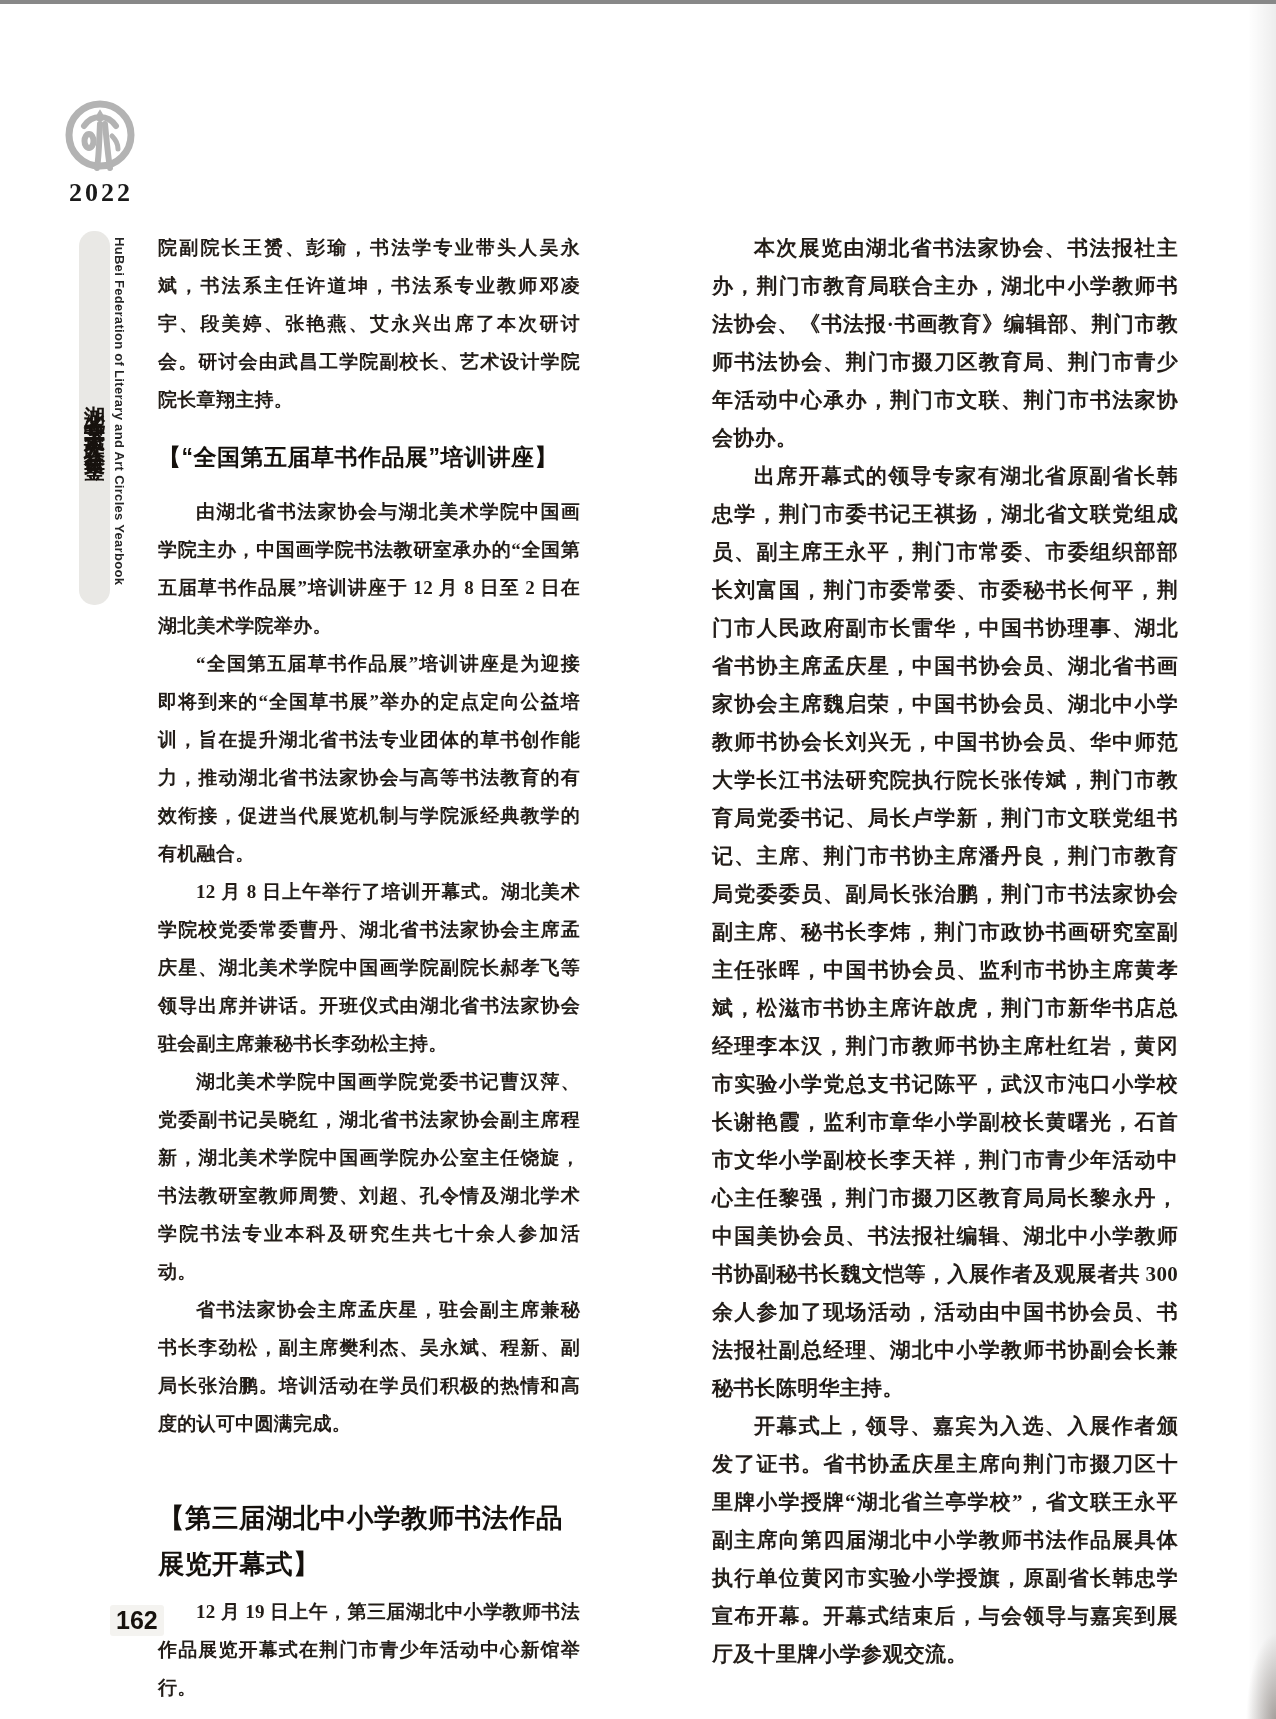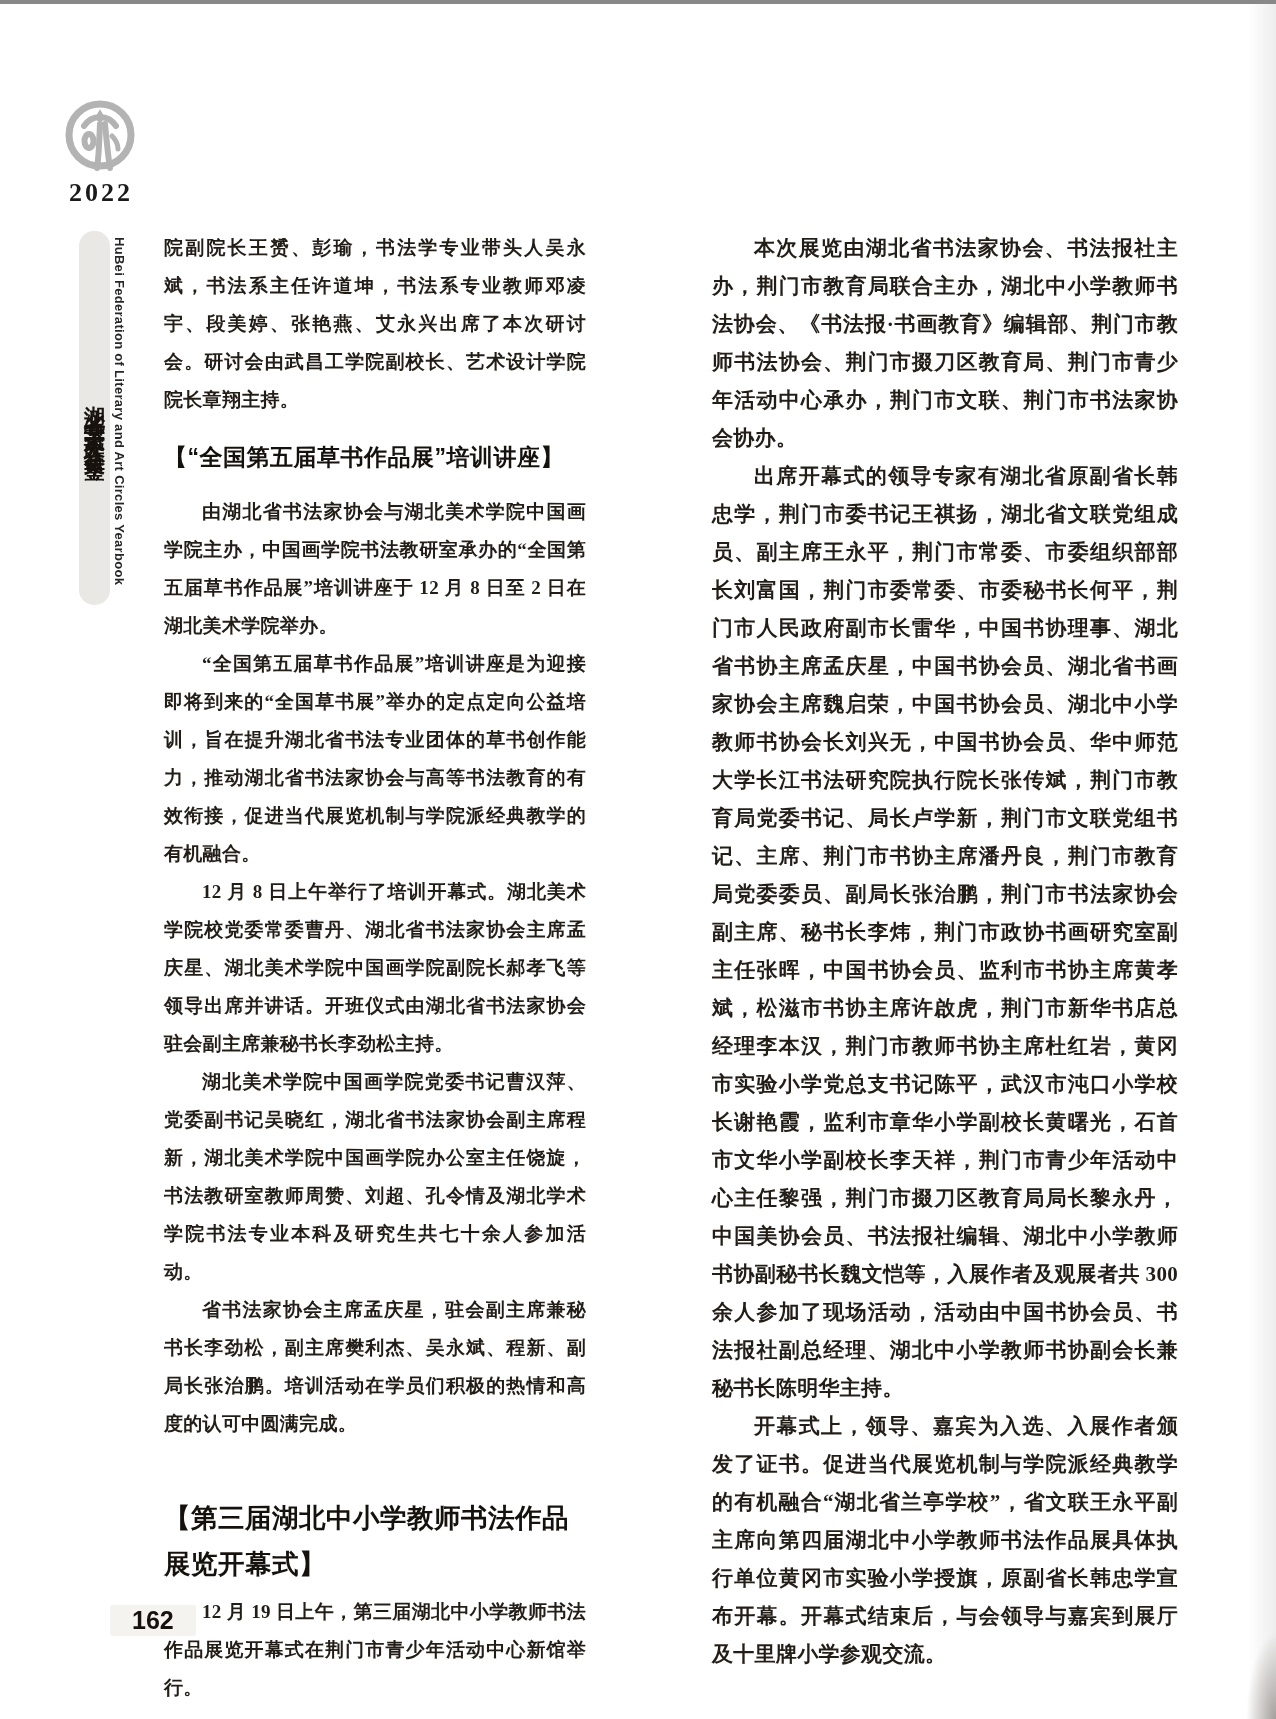--- a/index.html
+++ b/index.html
@@ -37,21 +37,21 @@
   .sidebar-en{
     position:absolute;left:112px;top:233px;height:400px;
     writing-mode:vertical-rl;
     font-family:"Liberation Sans","DejaVu Sans",sans-serif;
     font-weight:bold;font-size:13px;letter-spacing:0.3px;
     color:#262626;white-space:nowrap;
   }
 
   
   .col{position:absolute;top:225px;}
-  .col-left{left:164px;width:422px;font-size:19px;}
+  .col-left{left:158px;width:422px;font-size:19px;}
   .col-right{left:712px;width:466px;font-size:21px;}
   .col .paragraph{
     margin:0;line-height:38px;
     text-align:justify;text-align-last:left;
     letter-spacing:0.3px;
     color:var(--ink,#231d18);
     font-weight:600;
   }
   .col .indent{text-indent:2em;}
   .col .heading{
@@ -65,21 +65,21 @@
     font-weight:bold;color:var(--hink,#15110d);
     font-size:26.5px;line-height:46px;letter-spacing:0.5px;
     margin:52px 0 6px 0;text-align:left;
   }
 
   
   .pagenum{
     position:absolute;left:110px;top:1601px;
     font-family:"Liberation Sans","DejaVu Sans",sans-serif;
     font-weight:bold;font-size:25px;color:#17120e;
-    background:#f4f3f0;padding:1px 22px;border-radius:3px;
+    background:#f4f3f0;padding:1px 6px;border-radius:3px;
   }
 
   
   .scan-shadow-right{
     position:absolute;right:0;top:0;width:28px;height:100%;
     background:linear-gradient(to right,rgba(0,0,0,0),rgba(0,0,0,0.07));
     pointer-events:none;
   }
   .scan-corner{
     position:absolute;right:0;bottom:0;width:46px;height:130px;
@@ -117,20 +117,20 @@
       <div class="paragraph indent">“全国第五届草书作品展”培训讲座是为迎接即将到来的“全国草书展”举办的定点定向公益培训，旨在提升湖北省书法专业团体的草书创作能力，推动湖北省书法家协会与高等书法教育的有效衔接，促进当代展览机制与学院派经典教学的有机融合。</div>
       <div class="paragraph indent">12 月 8 日上午举行了培训开幕式。湖北美术学院校党委常委曹丹、湖北省书法家协会主席孟庆星、湖北美术学院中国画学院副院长郝孝飞等领导出席并讲话。开班仪式由湖北省书法家协会驻会副主席兼秘书长李劲松主持。</div>
       <div class="paragraph indent">湖北美术学院中国画学院党委书记曹汉萍、党委副书记吴晓红，湖北省书法家协会副主席程新，湖北美术学院中国画学院办公室主任饶旋，书法教研室教师周赞、刘超、孔令情及湖北学术学院书法专业本科及研究生共七十余人参加活动。</div>
       <div class="paragraph indent">省书法家协会主席孟庆星，驻会副主席兼秘书长李劲松，副主席樊利杰、吴永斌、程新、副局长张治鹏。培训活动在学员们积极的热情和高度的认可中圆满完成。</div>
       <div class="heading-lg">【第三届湖北中小学教师书法作品展览开幕式】</div>
       <div class="paragraph indent">12 月 19 日上午，第三届湖北中小学教师书法作品展览开幕式在荆门市青少年活动中心新馆举行。</div>
     </div>
   <div class="col col-right" id="col-right">
       <div class="paragraph indent">本次展览由湖北省书法家协会、书法报社主办，荆门市教育局联合主办，湖北中小学教师书法协会、《书法报·书画教育》编辑部、荆门市教师书法协会、荆门市掇刀区教育局、荆门市青少年活动中心承办，荆门市文联、荆门市书法家协会协办。</div>
       <div class="paragraph indent">出席开幕式的领导专家有湖北省原副省长韩忠学，荆门市委书记王祺扬，湖北省文联党组成员、副主席王永平，荆门市常委、市委组织部部长刘富国，荆门市委常委、市委秘书长何平，荆门市人民政府副市长雷华，中国书协理事、湖北省书协主席孟庆星，中国书协会员、湖北省书画家协会主席魏启荣，中国书协会员、湖北中小学教师书协会长刘兴无，中国书协会员、华中师范大学长江书法研究院执行院长张传斌，荆门市教育局党委书记、局长卢学新，荆门市文联党组书记、主席、荆门市书协主席潘丹良，荆门市教育局党委委员、副局长张治鹏，荆门市书法家协会副主席、秘书长李炜，荆门市政协书画研究室副主任张晖，中国书协会员、监利市书协主席黄孝斌，松滋市书协主席许啟虎，荆门市新华书店总经理李本汉，荆门市教师书协主席杜红岩，黄冈市实验小学党总支书记陈平，武汉市沌口小学校长谢艳霞，监利市章华小学副校长黄曙光，石首市文华小学副校长李天祥，荆门市青少年活动中心主任黎强，荆门市掇刀区教育局局长黎永丹，中国美协会员、书法报社编辑、湖北中小学教师书协副秘书长魏文恺等，入展作者及观展者共 300 余人参加了现场活动，活动由中国书协会员、书法报社副总经理、湖北中小学教师书协副会长兼秘书长陈明华主持。</div>
-      <div class="paragraph indent">开幕式上，领导、嘉宾为入选、入展作者颁发了证书。促进当代展览机制与学院派经典教学的有机融合“湖北省兰亭学校”，省文联王永平副主席向第四届湖北中小学教师书法作品展具体执行单位黄冈市实验小学授旗，原副省长韩忠学宣布开幕。开幕式结束后，与会领导与嘉宾到展厅及十里牌小学参观交流。</div>
+      <div class="paragraph indent">开幕式上，领导、嘉宾为入选、入展作者颁发了证书。省书协孟庆星主席向荆门市掇刀区十里牌小学授牌“湖北省兰亭学校”，省文联王永平副主席向第四届湖北中小学教师书法作品展具体执行单位黄冈市实验小学授旗，原副省长韩忠学宣布开幕。开幕式结束后，与会领导与嘉宾到展厅及十里牌小学参观交流。</div>
     </div>
 
   <div class="pagenum">162</div>
 
   <div class="scan-shadow-right"></div>
   <div class="scan-corner"></div>
 </div>
 
 </body></html>

